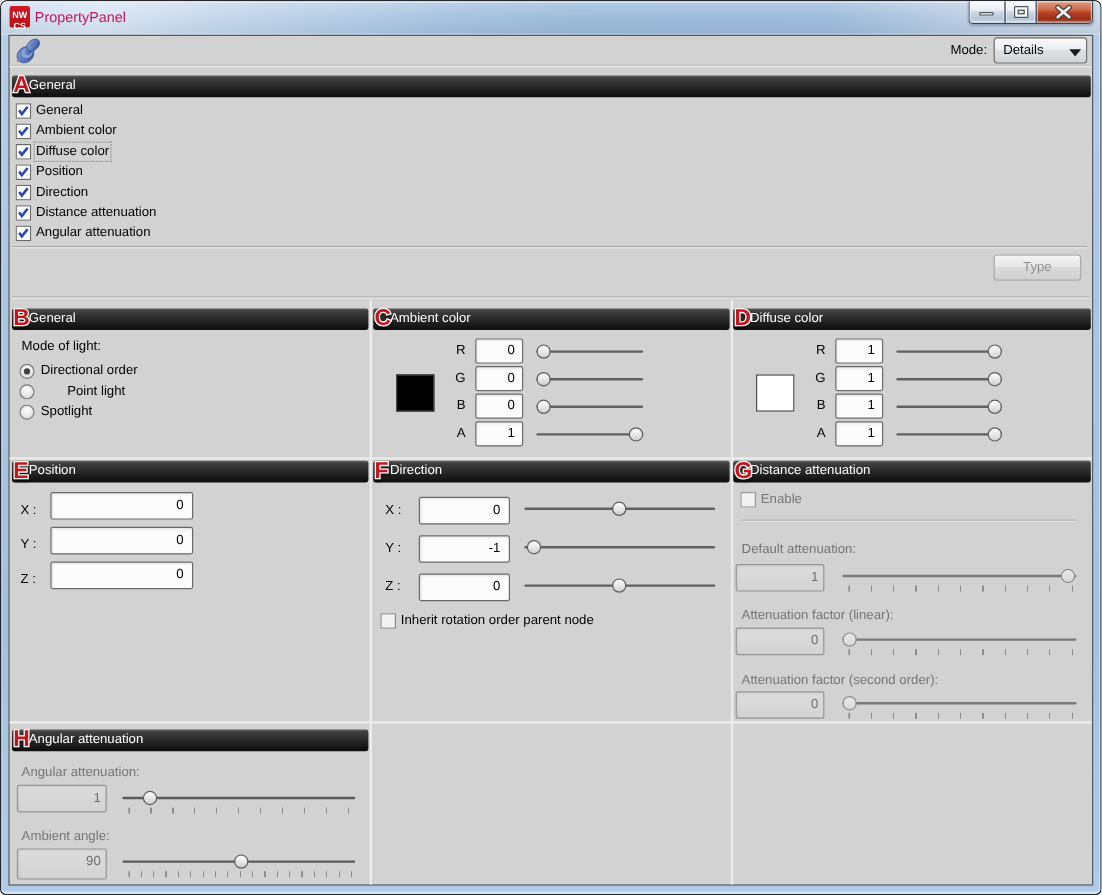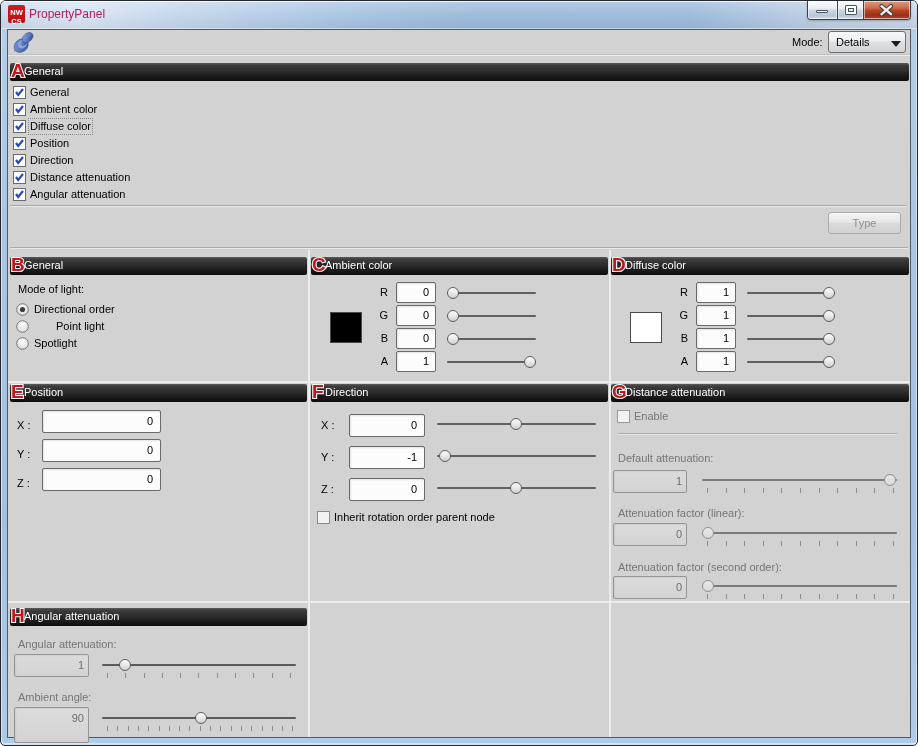--- a/index.html
+++ b/index.html
@@ -322,17 +322,17 @@
       </svg>
       <span>Angular attenuation</span>
     </div>
 
  <div class="glbl" style="left:10px;top:607px;">Angular attenuation:</div>
  <div class="tdis" style="left:6px;top:624px;width:75px;height:23px;line-height:21px;padding-right:4px;">1</div>
  <div class="track" style="left:94px;top:633.5px;width:194px;background:#5a5a5a;"></div>
  <div class="thumb" style="left:111px;top:628.5px;"></div>
  <div class="ticks" style="left:99px;top:643px;width:186px;background:repeating-linear-gradient(90deg,#8c8c8c 0 1px,transparent 1px 18.3px);"></div>
  <div class="glbl" style="left:10px;top:660px;">Ambient angle:</div>
- <div class="tdis" style="left:6px;top:677px;width:75px;height:36px;line-height:20px;padding-right:4px;">90</div>
+ <div class="tdis" style="left:6px;top:677px;width:75px;height:26px;line-height:20px;padding-right:4px;">90</div>
  <div class="track" style="left:94px;top:686.5px;width:194px;background:#5a5a5a;"></div>
  <div class="thumb" style="left:187px;top:681.5px;"></div>
  <div class="ticks" style="left:99px;top:696px;width:188px;background:repeating-linear-gradient(90deg,#8c8c8c 0 1px,transparent 1px 10.3px);"></div>
 </div>
 
 </body></html>

